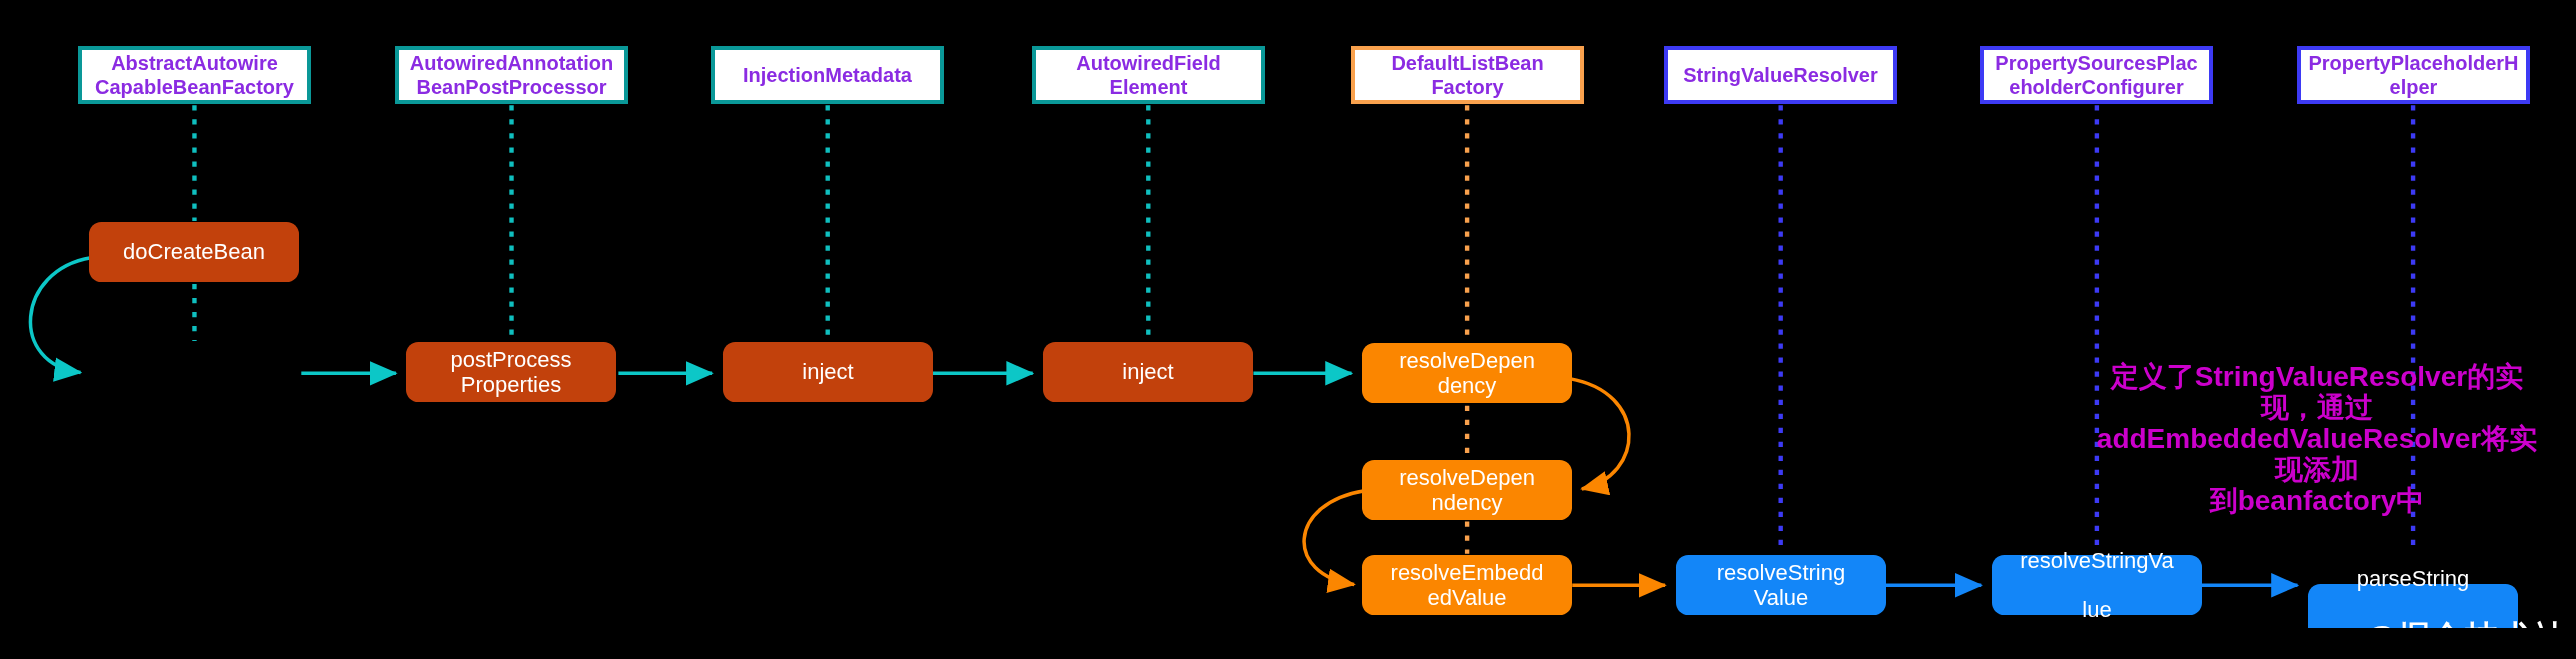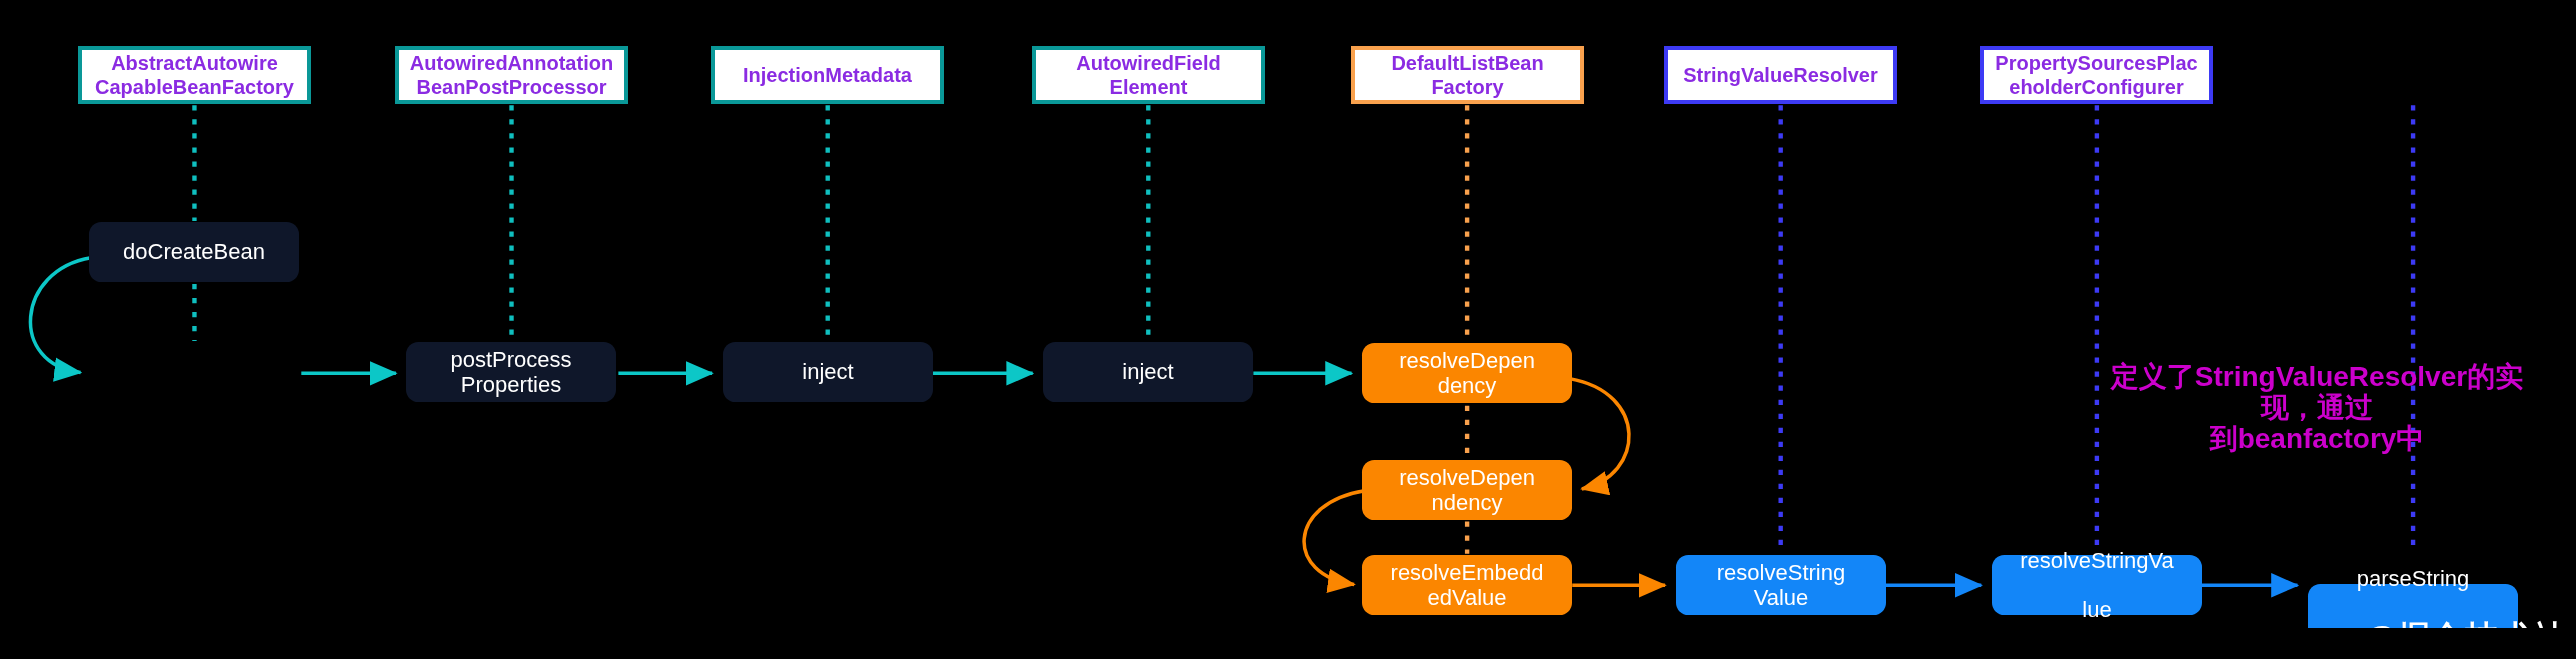--- a/index.html
+++ b/index.html
@@ -14,21 +14,21 @@
     color:#8b2be2;font-size:20px;font-weight:600;line-height:24px;text-align:center;
   }
   .head.t{border:4.4px solid #0a9898;}
   .head.o{border:4.4px solid #f9a14d;}
   .head.b{border:4.4px solid #3d3af5;}
   .node{
     position:absolute;box-sizing:border-box;width:210px;height:60px;border-radius:12.3px;
     display:flex;flex-direction:column;align-items:center;justify-content:center;
     color:#ffffff;font-size:22px;font-weight:500;line-height:25.4px;text-align:center;
   }
-  .node.t{background:#0f172a;}
+  .node.t{background:#c2410c;}
   .node.o{background:#fb8600;}
   .node.b{background:#1386f8;}
   .note{
     position:absolute;left:2092px;top:361px;width:450px;
     color:#cc00cc;font-size:28px;font-weight:700;line-height:31px;text-align:center;
   }
   .note span{display:block;}
   .watermark{
     position:absolute;left:2365px;top:616px;
     color:#ffffff;font-size:32px;font-weight:700;letter-spacing:1.8px;
@@ -98,20 +98,24 @@
     <span>Factory</span>
   </div>
   <div class="head b" style="left:1664px;">
     <span>StringValueResolver</span>
     <span></span>
   </div>
   <div class="head b" style="left:1980px;">
     <span>PropertySourcesPlac</span>
     <span>eholderConfigurer</span>
   </div>
+  <div class="head b" style="left:2297px;">
+    <span>PropertyPlaceholderH</span>
+    <span>elper</span>
+  </div>
 
   <div class="node t" style="left:89px;top:222px;">
     <span>doCreateBean</span>
     <span></span>
   </div>
   <div class="node t" style="left:406px;top:342px;">
     <span>postProcess</span>
     <span>Properties</span>
   </div>
   <div class="node t" style="left:723px;top:342px;">
@@ -142,19 +146,20 @@
     <span>resolveStringVa</span>
     <span>lue</span>
   </div>
   <div class="node b" style="left:2308px;top:584px;gap:45px;">
     <span>parseString</span>
     <span>Value</span>
   </div>
 
   <div class="note">
     <span>定义了StringValueResolver的实现，通过</span>
+    <span>addEmbeddedValueResolver将实现添加</span>
     <span>到beanfactory中</span>
   </div>
 
   <div class="watermark">@掘金技术社区</div>
 
 </div>
 
 
 </body></html>

